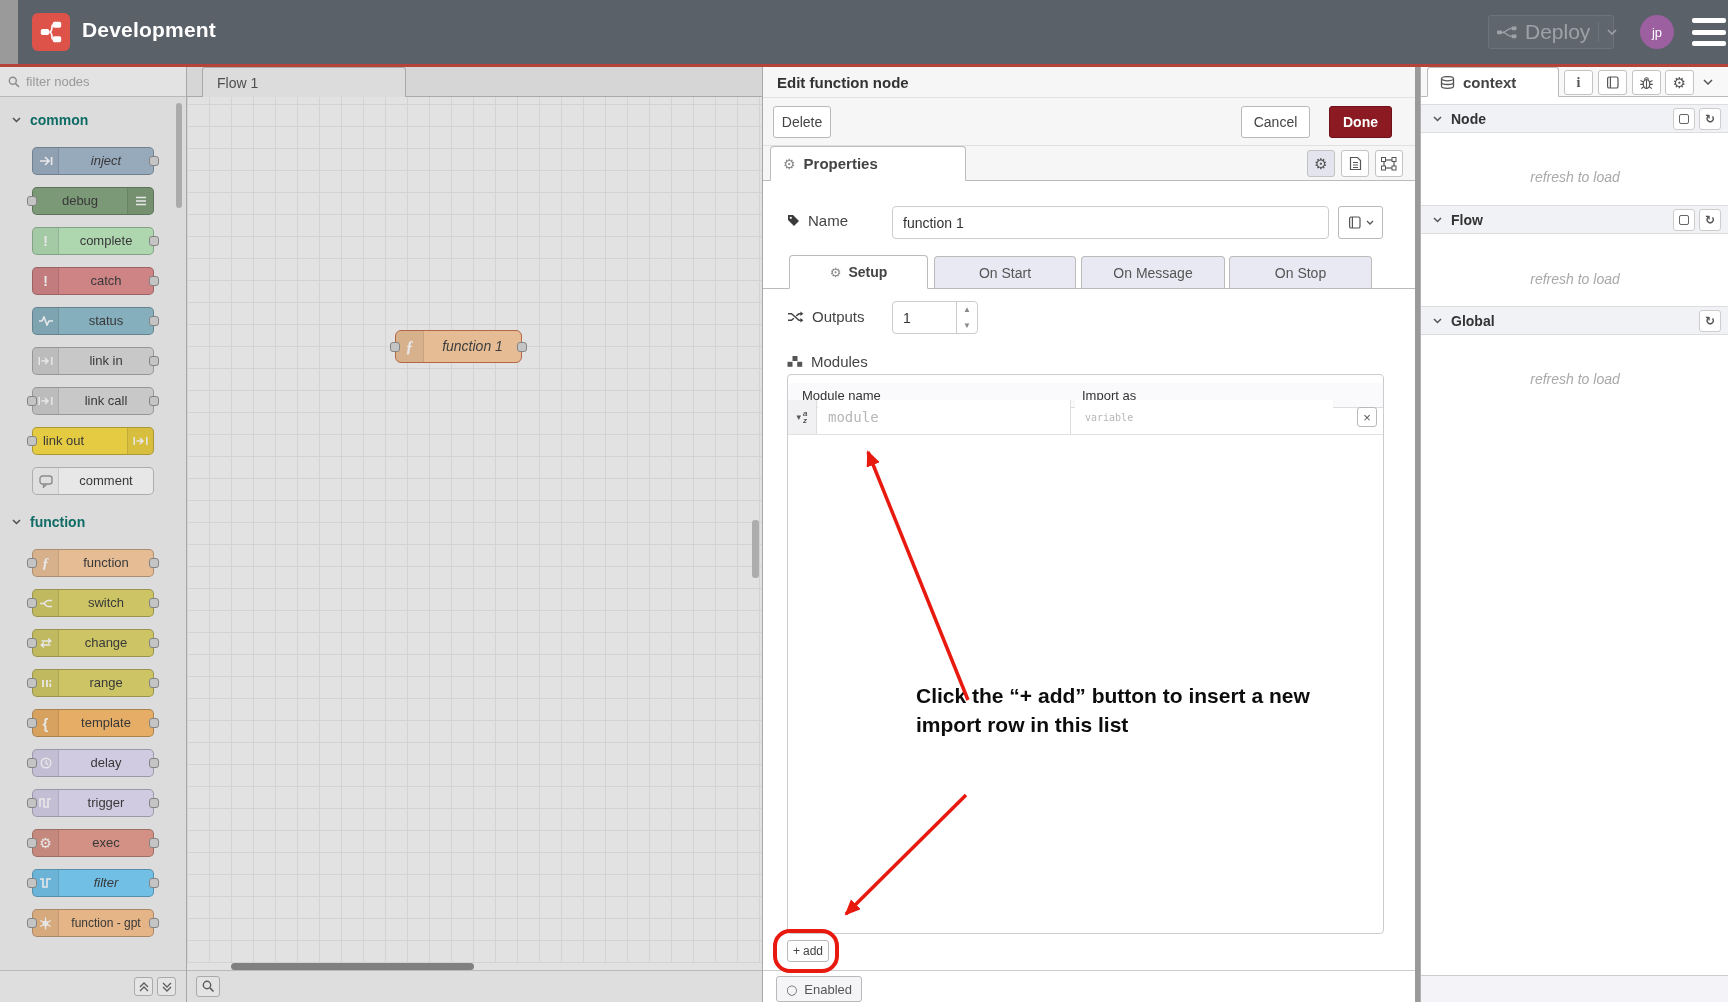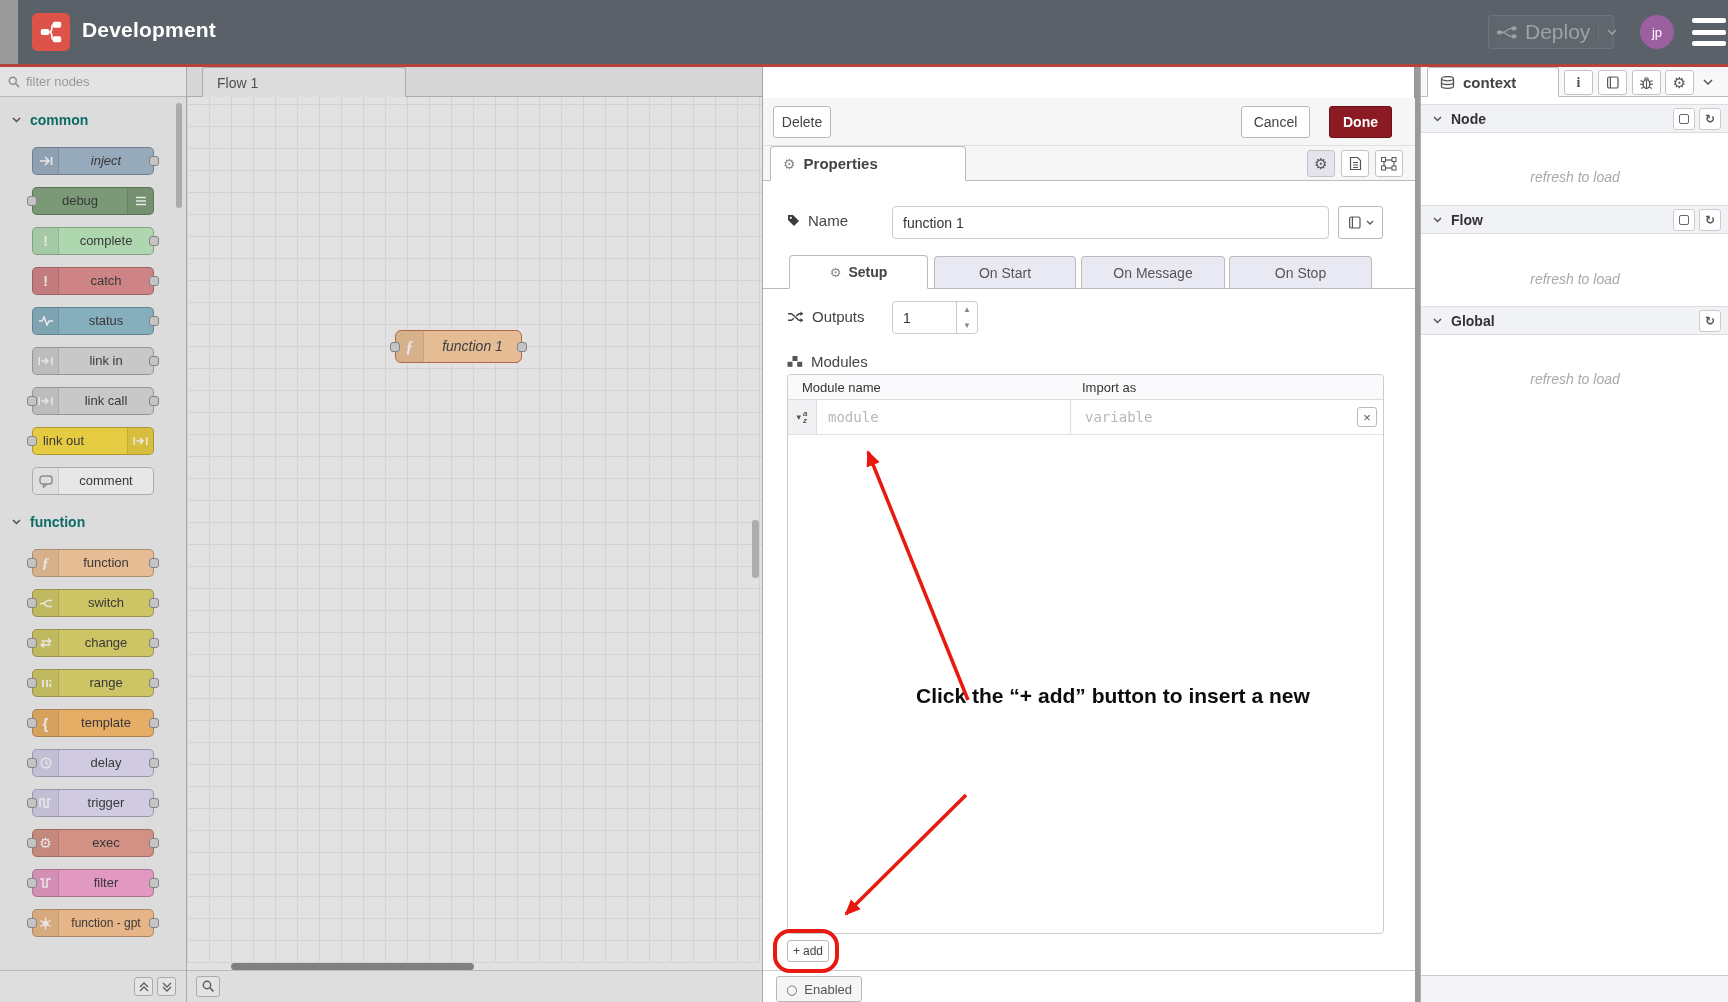--- a/index.html
+++ b/index.html
@@ -87,28 +87,28 @@
   #ftab-onstop { left:466px; width:143px; }
 
   #outputs-label { position:absolute; left:24px; top:127px; }
   #outputs-box { position:absolute; left:129px; top:120px; width:86px; height:33px; border:1px solid #ccc; border-radius:4px; background:#fff; }
   #outputs-input { position:absolute; left:0; top:0; width:63px; height:31px; border:none; outline:none; padding:0 10px; font-size:14px; color:#333; background:transparent; }
   #spinner { position:absolute; right:0; top:0; width:21px; height:31px; border-left:1px solid #ccc; display:flex; flex-direction:column; }
   #spinner span { flex:1; display:flex; align-items:center; justify-content:center; font-size:8px; color:#888; cursor:pointer; }
 
   #modules-label { position:absolute; left:24px; top:172px; }
   #mod-table { position:absolute; left:24px; top:193px; width:597px; height:560px; border:1px solid #ccc; border-radius:4px; background:#fff; }
-  #mod-thead { position:absolute; left:0; top:0; width:100%; height:25px; background:#fafafc; border-bottom:1px solid #ddd; border-radius:4px 4px 0 0; font-size:13px; color:#333; }
+  #mod-thead { position:absolute; left:0; top:8px; width:100%; height:25px; background:#fafafc; border-bottom:1px solid #ddd; border-radius:4px 4px 0 0; font-size:13px; color:#333; }
   #mod-thead .c1 { position:absolute; left:14px; top:5px; }
   #mod-thead .c2 { position:absolute; left:294px; top:5px; }
   #mod-row { position:absolute; left:0; top:25px; width:100%; height:35px; border-bottom:1px solid #e2e2e2; }
   #mod-handle { position:absolute; left:0; top:0; width:29px; height:34px; background:#f1f1f4; border-right:1px solid #ddd; display:flex; align-items:center; justify-content:center; gap:2px; cursor:pointer; }
   .azicon { display:flex; flex-direction:column; font-size:8px; line-height:7px; color:#555; font-weight:bold; font-style:normal; }
   #mod-name-input { position:absolute; left:30px; top:0; width:253px; height:34px; border:none; border-right:1px solid #ddd; outline:none; padding:0 10px; font-family:"DejaVu Sans Mono",monospace; font-size:14px; color:#333; }
-  #mod-var-input { position:absolute; left:287px; top:0; width:258px; height:34px; border:none; outline:none; padding:0 10px; font-family:"DejaVu Sans Mono",monospace; font-size:14px; color:#333; }
+  #mod-var-input { position:absolute; left:287px; top:0; width:258px; height:34px; border:none; outline:none; padding:0 10px; font-family:"DejaVu Sans Mono",monospace; font-size:10px; color:#333; }
   #mod-name-input::placeholder, #mod-var-input::placeholder { color:#b7b7b7; }
   #mod-del-btn { position:absolute; right:6px; top:7px; width:20px; height:20px; font-size:13px; color:#555; }
 
   #add-btn { position:absolute; left:24px; top:759px; width:42px; height:22px; font-size:12px; gap:3px; background:#fdfdfd; }
   #red-circle { position:absolute; left:10px; top:748px; width:66px; height:44px; border:4px solid #e8190f; border-radius:17px; z-index:20; pointer-events:none; }
   #e-footer { position:absolute; left:0; top:789px; width:652px; height:32px; border-top:1px solid #ccc; background:#fff; }
   #enabled-btn { position:absolute; left:13px; top:5px; width:86px; height:26px; background:#f5f5f7; font-size:13px; color:#555; gap:7px; }
 
   #annotation { position:absolute; left:153px; top:500px; width:470px; font-size:21px; font-weight:bold; color:#0c0c0c; line-height:29px; }
 
@@ -346,21 +346,21 @@
         <span class="port pr"></span>
       </div>
       <div class="pnode" style="background-color: rgb(232, 160, 144);">
         <span class="picon">
             <span class="pglyph" style="font-size:14px;font-family:'DejaVu Sans',sans-serif">⚙</span>
           </span>
         <span class="plabel">exec</span>
         <span class="port pl"></span>
         <span class="port pr"></span>
       </div>
-      <div class="pnode" style="background-color: #f9a8d4;">
+      <div class="pnode" style="background-color: #7dd3fc; font-style: italic;">
         <span class="picon">
             <svg width="13" height="10" viewBox="0 0 13 10">
               <path d="M1 1h3v8h4V1h4" fill="none" stroke="#fff" stroke-width="1.6"></path>
             </svg>
           </span>
         <span class="plabel">filter</span>
         <span class="port pl"></span>
         <span class="port pr"></span>
       </div>
       <div class="pnode" style="background-color: rgb(253, 200, 147);">
@@ -413,20 +413,21 @@
           <path d="M7.9 7.9l3.6 3.6" stroke="#666" stroke-width="1.6"></path>
         </svg>
       </span>
   </div>
 </div>
 
 <div id="dim-overlay"></div>
 <div id="splitter-grip"></div>
 
 <div id="editor">
+  <div id="e-header">Edit function node</div>
   <div id="e-toolbar">
     <div id="delete-btn" class="btn">Delete</div>
     <div id="cancel-btn" class="btn">Cancel</div>
     <div id="done-btn" class="btn" style="background-color: rgb(140, 26, 34);">Done</div>
   </div>
   <div id="e-tabrow">
     <div id="properties-tab">
       <span style="color:#888;font-family:'DejaVu Sans',sans-serif;font-size:14px">⚙</span>
       <span>Properties</span>
     </div>
@@ -538,20 +539,21 @@
 
     <div id="e-footer">
       <div id="enabled-btn" class="btn">
         <span style="font-size:13px;color:#666;font-family:'DejaVu Sans',sans-serif">○</span>
         <span>Enabled</span>
       </div>
     </div>
 
     <div id="annotation">
       <div>Click the “+ add” button to insert a new</div>
+      <div>import row in this list</div>
     </div>
   </div>
 </div>
 
 <div id="sidebar">
   <div id="s-tabbar">
     <div id="context-tab">
       <svg width="15" height="13" viewBox="0 0 15 13">
           <ellipse cx="7.5" cy="2.7" rx="6" ry="2.1" fill="none" stroke="#555" stroke-width="1.3"></ellipse>
           <path d="M1.5 2.7v7.5c0 1.2 2.7 2.1 6 2.1s6-.9 6-2.1V2.7" fill="none" stroke="#555" stroke-width="1.3"></path>

